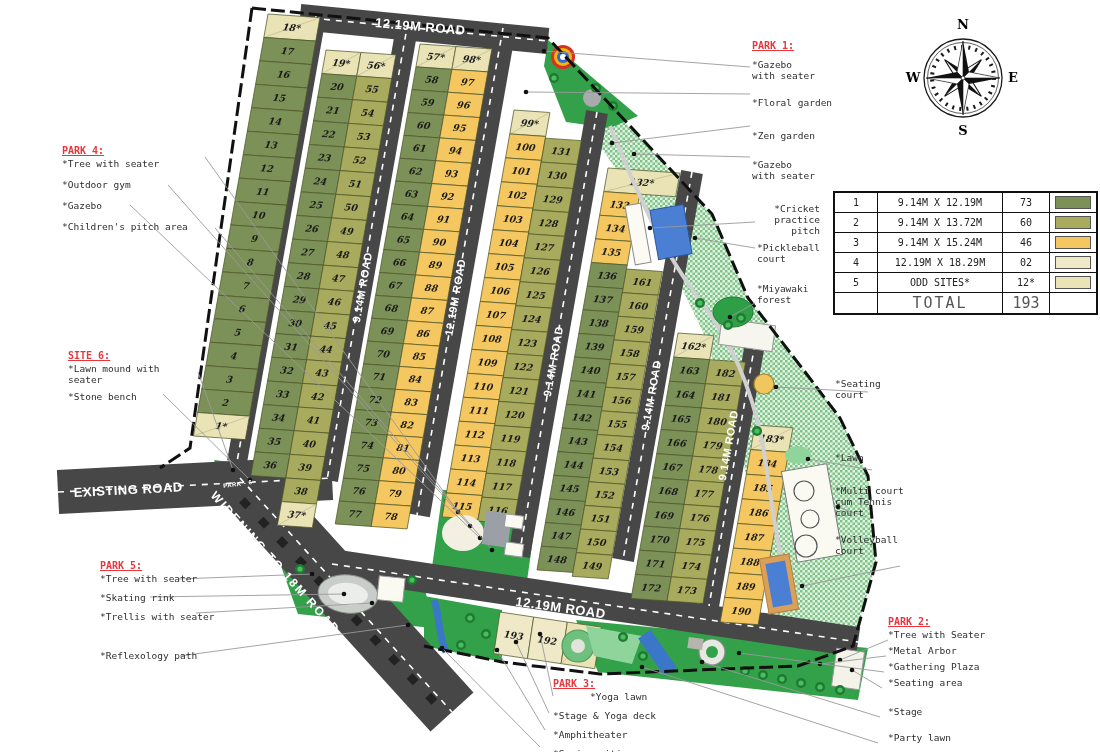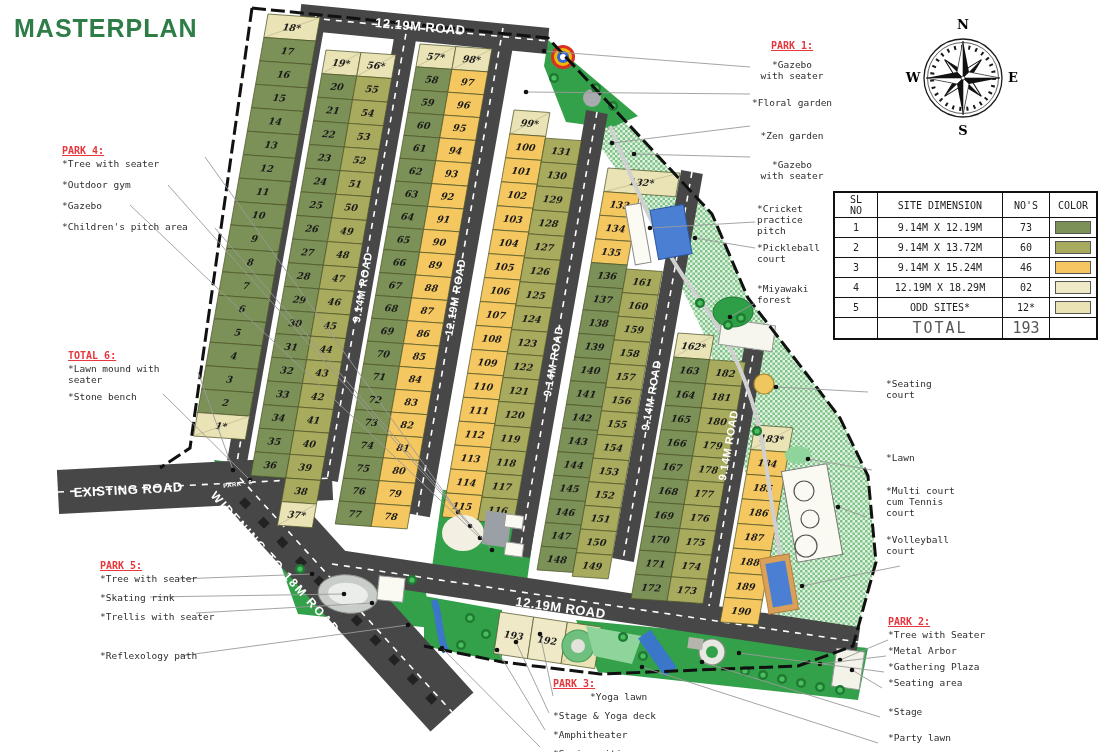--- a/index.html
+++ b/index.html
@@ -633,31 +633,24 @@
         <text x="557" y="362" fill="#ffffff" font-family="Liberation Sans, sans-serif" font-weight="bold" font-size="11" text-anchor="middle" letter-spacing="0.5" transform="rotate(-80 557 362)">9.14M ROAD</text>
         <text x="655" y="396" fill="#ffffff" font-family="Liberation Sans, sans-serif" font-weight="bold" font-size="11" text-anchor="middle" letter-spacing="0.5" transform="rotate(-80 655 396)">9.14M ROAD</text>
         <text x="732" y="446" fill="#ffffff" font-family="Liberation Sans, sans-serif" font-weight="bold" font-size="11" text-anchor="middle" letter-spacing="0.5" transform="rotate(-80 732 446)">9.14M ROAD</text>
         <text x="560" y="612" fill="#ffffff" font-family="Liberation Sans, sans-serif" font-weight="bold" font-size="13" text-anchor="middle" letter-spacing="0.5" transform="rotate(8 560 612)">12.19M ROAD</text>
         <text x="74" y="497" fill="#ffffff" font-family="Liberation Sans, sans-serif" font-weight="bold" font-size="13" text-anchor="start" letter-spacing="0.5" transform="rotate(-3 74 497)">EXISTING ROAD</text>
         <text x="210" y="496" fill="#ffffff" font-family="Liberation Sans, sans-serif" font-weight="bold" font-size="12" text-anchor="start" letter-spacing="2" transform="rotate(48 210 496)">WIDENING TO 18M ROAD</text>
         <text x="238" y="486" fill="#ffffff" font-family="Liberation Sans, sans-serif" font-weight="bold" font-size="6" text-anchor="middle" letter-spacing="0.5" transform="rotate(-8 238 486)">PARK - 6</text>
       </g>
   </svg>
 
-  <div class="title">MASTERPLAN</div>
 
   <div id="legend" class="legend" style="left: 833px; top: 191px;">
       <table style="border:2px solid #111;border-collapse:collapse">
         <tbody>
-          <tr>
-            <th style="padding:1px 6px">SL NO</th>
-            <th style="padding:1px 6px">SITE DIMENSION</th>
-            <th style="padding:1px 6px">NO'S</th>
-            <th style="padding:1px 6px">COLOR</th>
-          </tr>
           <tr>
             <td style="width:36px">1</td>
             <td style="width:118px">9.14M  X  12.19M</td>
             <td style="width:40px">73</td>
             <td class="sw">
               <span style="background:#7c9158"></span>
             </td>
           </tr>
           <tr>
             <td style="width:36px">2</td>
@@ -745,32 +738,32 @@
       <circle r="2" fill="#fff" stroke="#111" stroke-width="0.8"></circle>
     </g>
     <text x="60" y="13" text-anchor="middle" font-family="DejaVu Serif, serif" font-weight="bold" font-size="13">N</text>
     <text x="110" y="66" text-anchor="middle" font-family="DejaVu Serif, serif" font-weight="bold" font-size="13">E</text>
     <text x="60" y="119" text-anchor="middle" font-family="DejaVu Serif, serif" font-weight="bold" font-size="13">S</text>
     <text x="10" y="66" text-anchor="middle" font-family="DejaVu Serif, serif" font-weight="bold" font-size="13">W</text>
   </svg>
 
   <div id="callouts">
       <div class="callout" style="left: 62px; top: 145px;"><div class="hd">PARK 4:</div><div class="it" style="margin-top: 1px;">*Tree with seater</div><div class="it" style="margin-top: 10px;">*Outdoor gym</div><div class="it" style="margin-top: 10px;">*Gazebo</div><div class="it" style="margin-top: 10px;">*Children's pitch area</div></div>
-      <div class="callout" style="left: 68px; top: 350px;"><div class="hd">TOTAL 6:</div><div class="it" style="margin-top: 1px;">*Lawn mound with
+      <div class="callout" style="left: 68px; top: 350px;"><div class="hd">SITE 6:</div><div class="it" style="margin-top: 1px;">*Lawn mound with
 seater</div><div class="it" style="margin-top: 6px;">*Stone bench</div></div>
       <div class="callout" style="left: 100px; top: 560px;"><div class="hd">PARK 5:</div><div class="it" style="margin-top: 1px;">*Tree with seater</div><div class="it" style="margin-top: 8px;">*Skating rink</div><div class="it" style="margin-top: 8px;">*Trellis with seater</div><div class="it" style="margin-top: 28px;">*Reflexology path</div></div>
       <div class="callout" style="left: 553px; top: 678px;"><div class="hd">PARK 3:</div><div class="it" style="margin-top: 1px; margin-left: 37px;">*Yoga lawn</div><div class="it" style="margin-top: 8px;">*Stage &amp; Yoga deck</div><div class="it" style="margin-top: 8px;">*Amphitheater</div><div class="it" style="margin-top: 8px;">*Senior citizen area</div></div>
-      <div class="callout" style="left: 752px; top: 40px; text-align: center;"><div class="hd">PARK 1:</div><div class="it" style="margin-top: 8px;">*Gazebo
+      <div class="callout" style="left: 752px; top: 40px;"><div class="hd">PARK 1:</div><div class="it" style="margin-top: 8px;">*Gazebo
 with seater</div><div class="it" style="margin-top: 16px;">*Floral garden</div><div class="it" style="margin-top: 22px;">*Zen garden</div><div class="it" style="margin-top: 18px;">*Gazebo
 with seater</div></div>
-      <div class="callout" style="left: 757px; top: 203px;"><div class="it" style="margin-top: 0px;">*Cricket
+      <div class="callout" style="left: 757px; top: 203px;"><div class="it" style="margin-top: 0px; text-align: right;">*Cricket
 practice
 pitch</div><div class="it" style="margin-top: 6px;">*Pickleball
 court</div><div class="it" style="margin-top: 19px;">*Miyawaki
 forest</div></div>
-      <div class="callout" style="left: 886px; top: 378px;"><div class="it" style="margin-top: 0px;">*Seating
+      <div class="callout" style="left: 835px; top: 378px;"><div class="it" style="margin-top: 0px;">*Seating
 court</div><div class="it" style="margin-top: 52px;">*Lawn</div><div class="it" style="margin-top: 22px;">*Multi court
 cum Tennis
 court</div><div class="it" style="margin-top: 16px;">*Volleyball
 court</div></div>
       <div class="callout" style="left: 888px; top: 616px;"><div class="hd">PARK 2:</div><div class="it" style="margin-top: 0px;">*Tree with Seater</div><div class="it" style="margin-top: 5px;">*Metal Arbor</div><div class="it" style="margin-top: 5px;">*Gathering Plaza</div><div class="it" style="margin-top: 5px;">*Seating area</div><div class="it" style="margin-top: 18px;">*Stage</div><div class="it" style="margin-top: 15px;">*Party lawn</div></div>
     </div>
 </div>
 
 </body></html>

